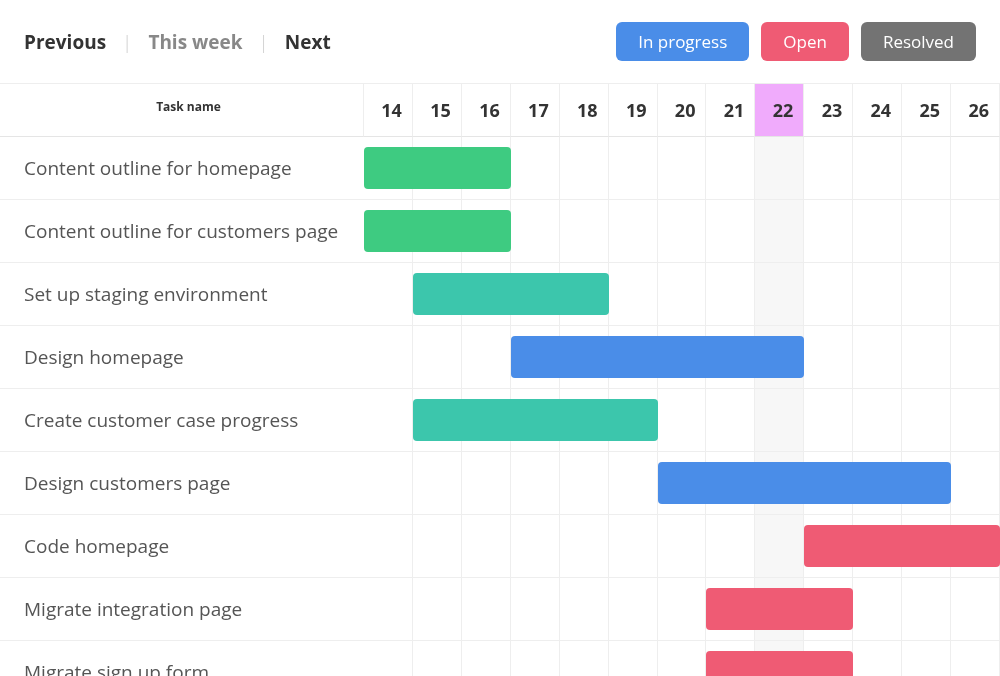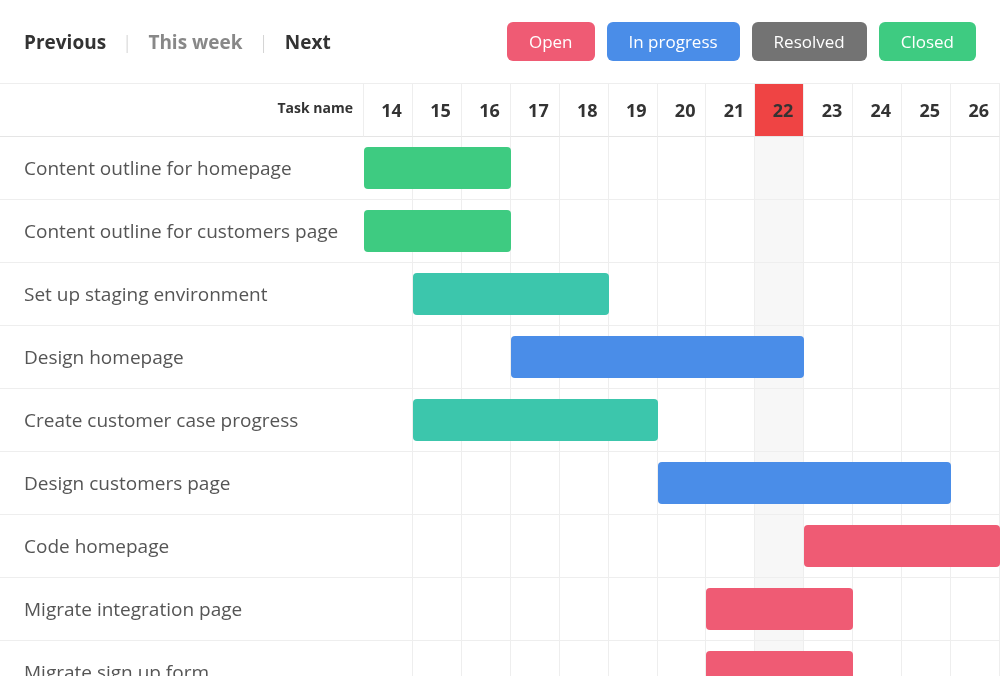--- a/index.html
+++ b/index.html
@@ -67,23 +67,23 @@
     padding: 14px 10px;
     border-bottom: 1px solid #e5e5e5;
     border-right: 1px solid #eee;
     font-weight: 700;
     font-size: 18px;
     color: #333;
     text-align: right;
     background: #fff;
   }
   .hdr-cell.first {
-    text-align: right;
+    text-align: center;
     padding-left: 24px;
-    font-size: 14px;
+    font-size: 12px;
   }
 
   
   .row {
     display: contents;
   }
   .row-label {
     padding: 18px 10px 18px 24px;
     font-size: 19px;
     color: #555;
@@ -111,40 +111,39 @@
     position: absolute;
     top: 10px;
     bottom: 10px;
     border-radius: 4px;
   }
 
   
   .row-cells .col-bg.today {
     background: rgba(0,0,0,0.03);
   }
-  .hdr-cell.today { background: #ef4444; }
+  .hdr-cell.today { background: #f0abfc; }
 </style>
 </head>
 <body>
 <div class="container">
 
 <div class="toolbar">
   <div class="nav">
     <button class="nav-btn strong">Previous</button>
     <span class="nav-sep">|</span>
     <button class="nav-btn weak">This week</button>
     <span class="nav-sep">|</span>
     <button class="nav-btn strong">Next</button>
   </div>
   <div class="status-group">
 
-  <button class="status-pill" style="background: rgb(239, 91, 116);">Open</button>
-        <button class="status-pill" style="background: rgb(74, 141, 232);">In progress</button>
+  <button class="status-pill" style="background: rgb(74, 141, 232);">In progress</button>
+        <button class="status-pill" style="background: rgb(239, 91, 116);">Open</button>
         <button class="status-pill" style="background: #737373;">Resolved</button>
-        <button class="status-pill" style="background: rgb(62, 203, 129);">Closed</button>
       </div>
 </div>
 
 <div class="grid">
   <div class="grid-header">
     <div class="hdr-cell first">Task name</div>
     
   <div class="hdr-cell">14</div><div class="hdr-cell">15</div><div class="hdr-cell">16</div><div class="hdr-cell">17</div><div class="hdr-cell">18</div><div class="hdr-cell">19</div><div class="hdr-cell">20</div><div class="hdr-cell">21</div><div class="hdr-cell today">22</div><div class="hdr-cell">23</div><div class="hdr-cell">24</div><div class="hdr-cell">25</div><div class="hdr-cell">26</div></div>
 
 <div class="row"><div class="row-label">Content outline for homepage</div><div class="row-cells">

